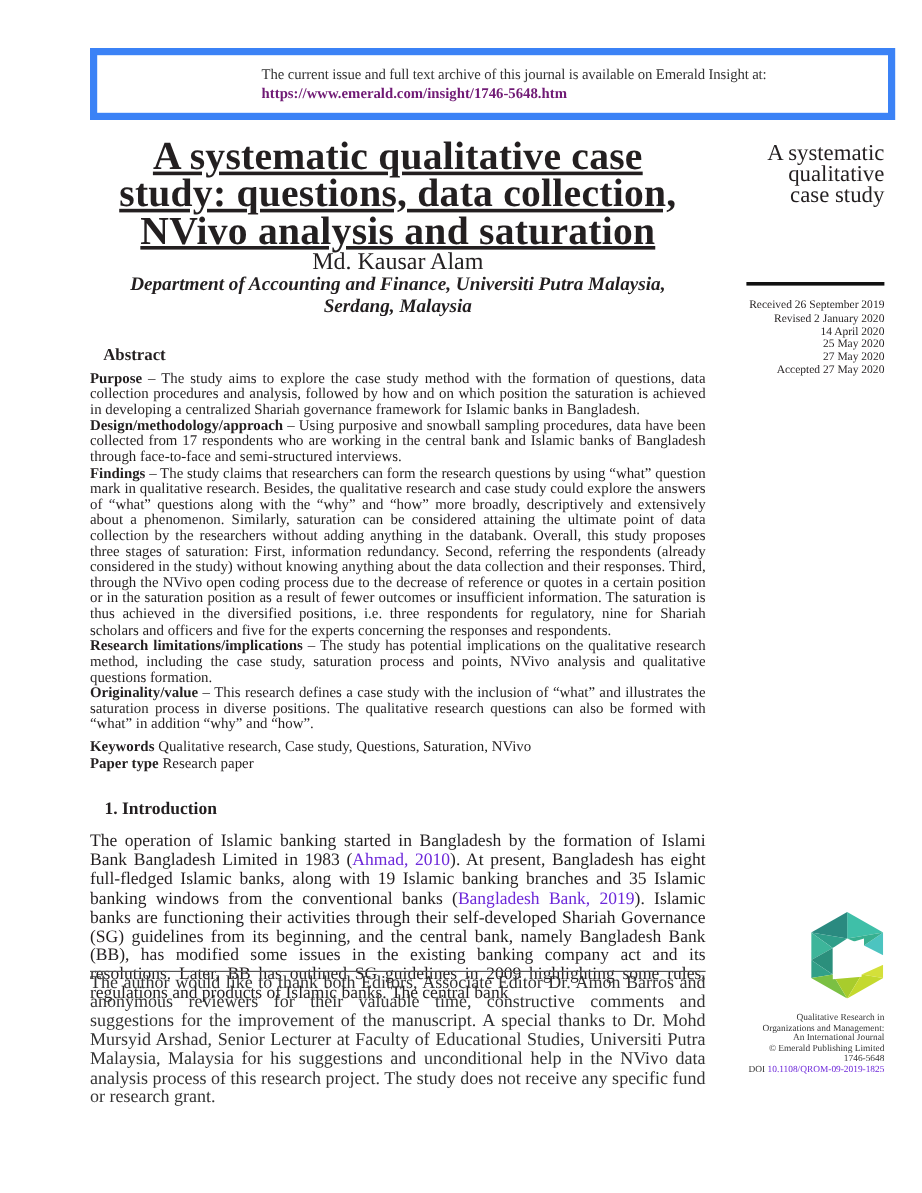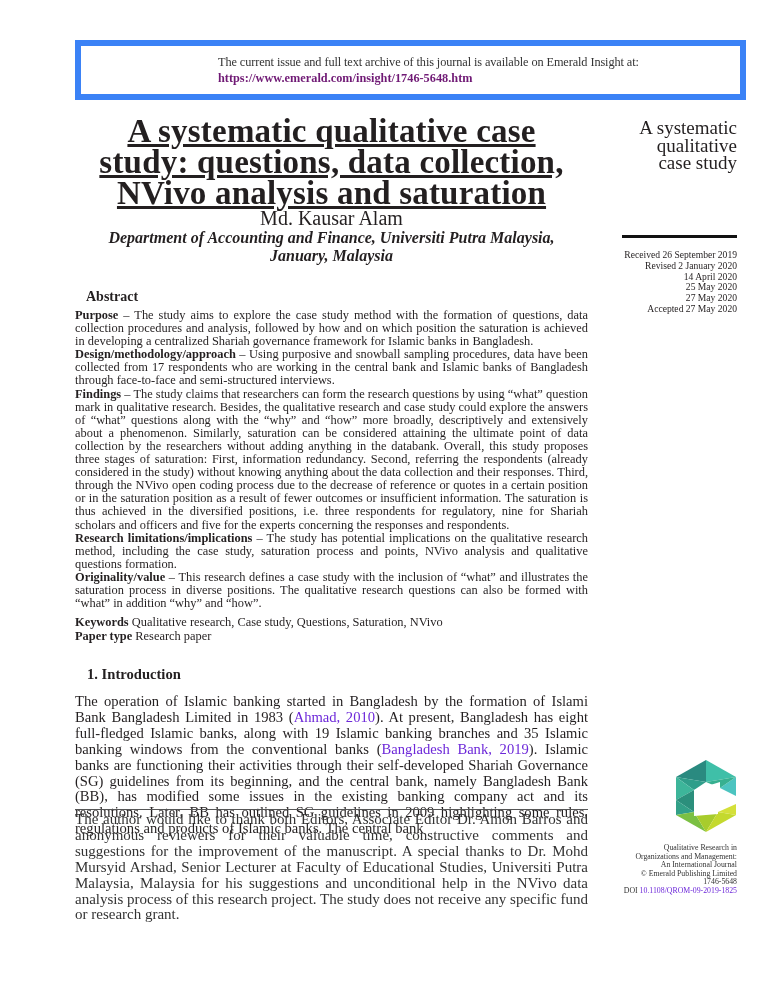--- a/index.html
+++ b/index.html
@@ -43,21 +43,21 @@
 </div>
 
 <div class="title">
   <div>A systematic qualitative case</div>
   <div>study: questions, data collection,</div>
   <div>NVivo analysis and saturation</div>
 </div>
 <div class="author">Md. Kausar Alam</div>
 <div class="affil">
   <div>Department of Accounting and Finance, Universiti Putra Malaysia,</div>
-  <div>January, Malaysia</div>
+  <div>Serdang, Malaysia</div>
 </div>
 
 <div class="running-title">
   <div>A systematic</div>
   <div>qualitative</div>
   <div>case study</div>
 </div>
 <div class="side-rule"></div>
 <div class="dates">
   <div>Received 26 September 2019</div>

